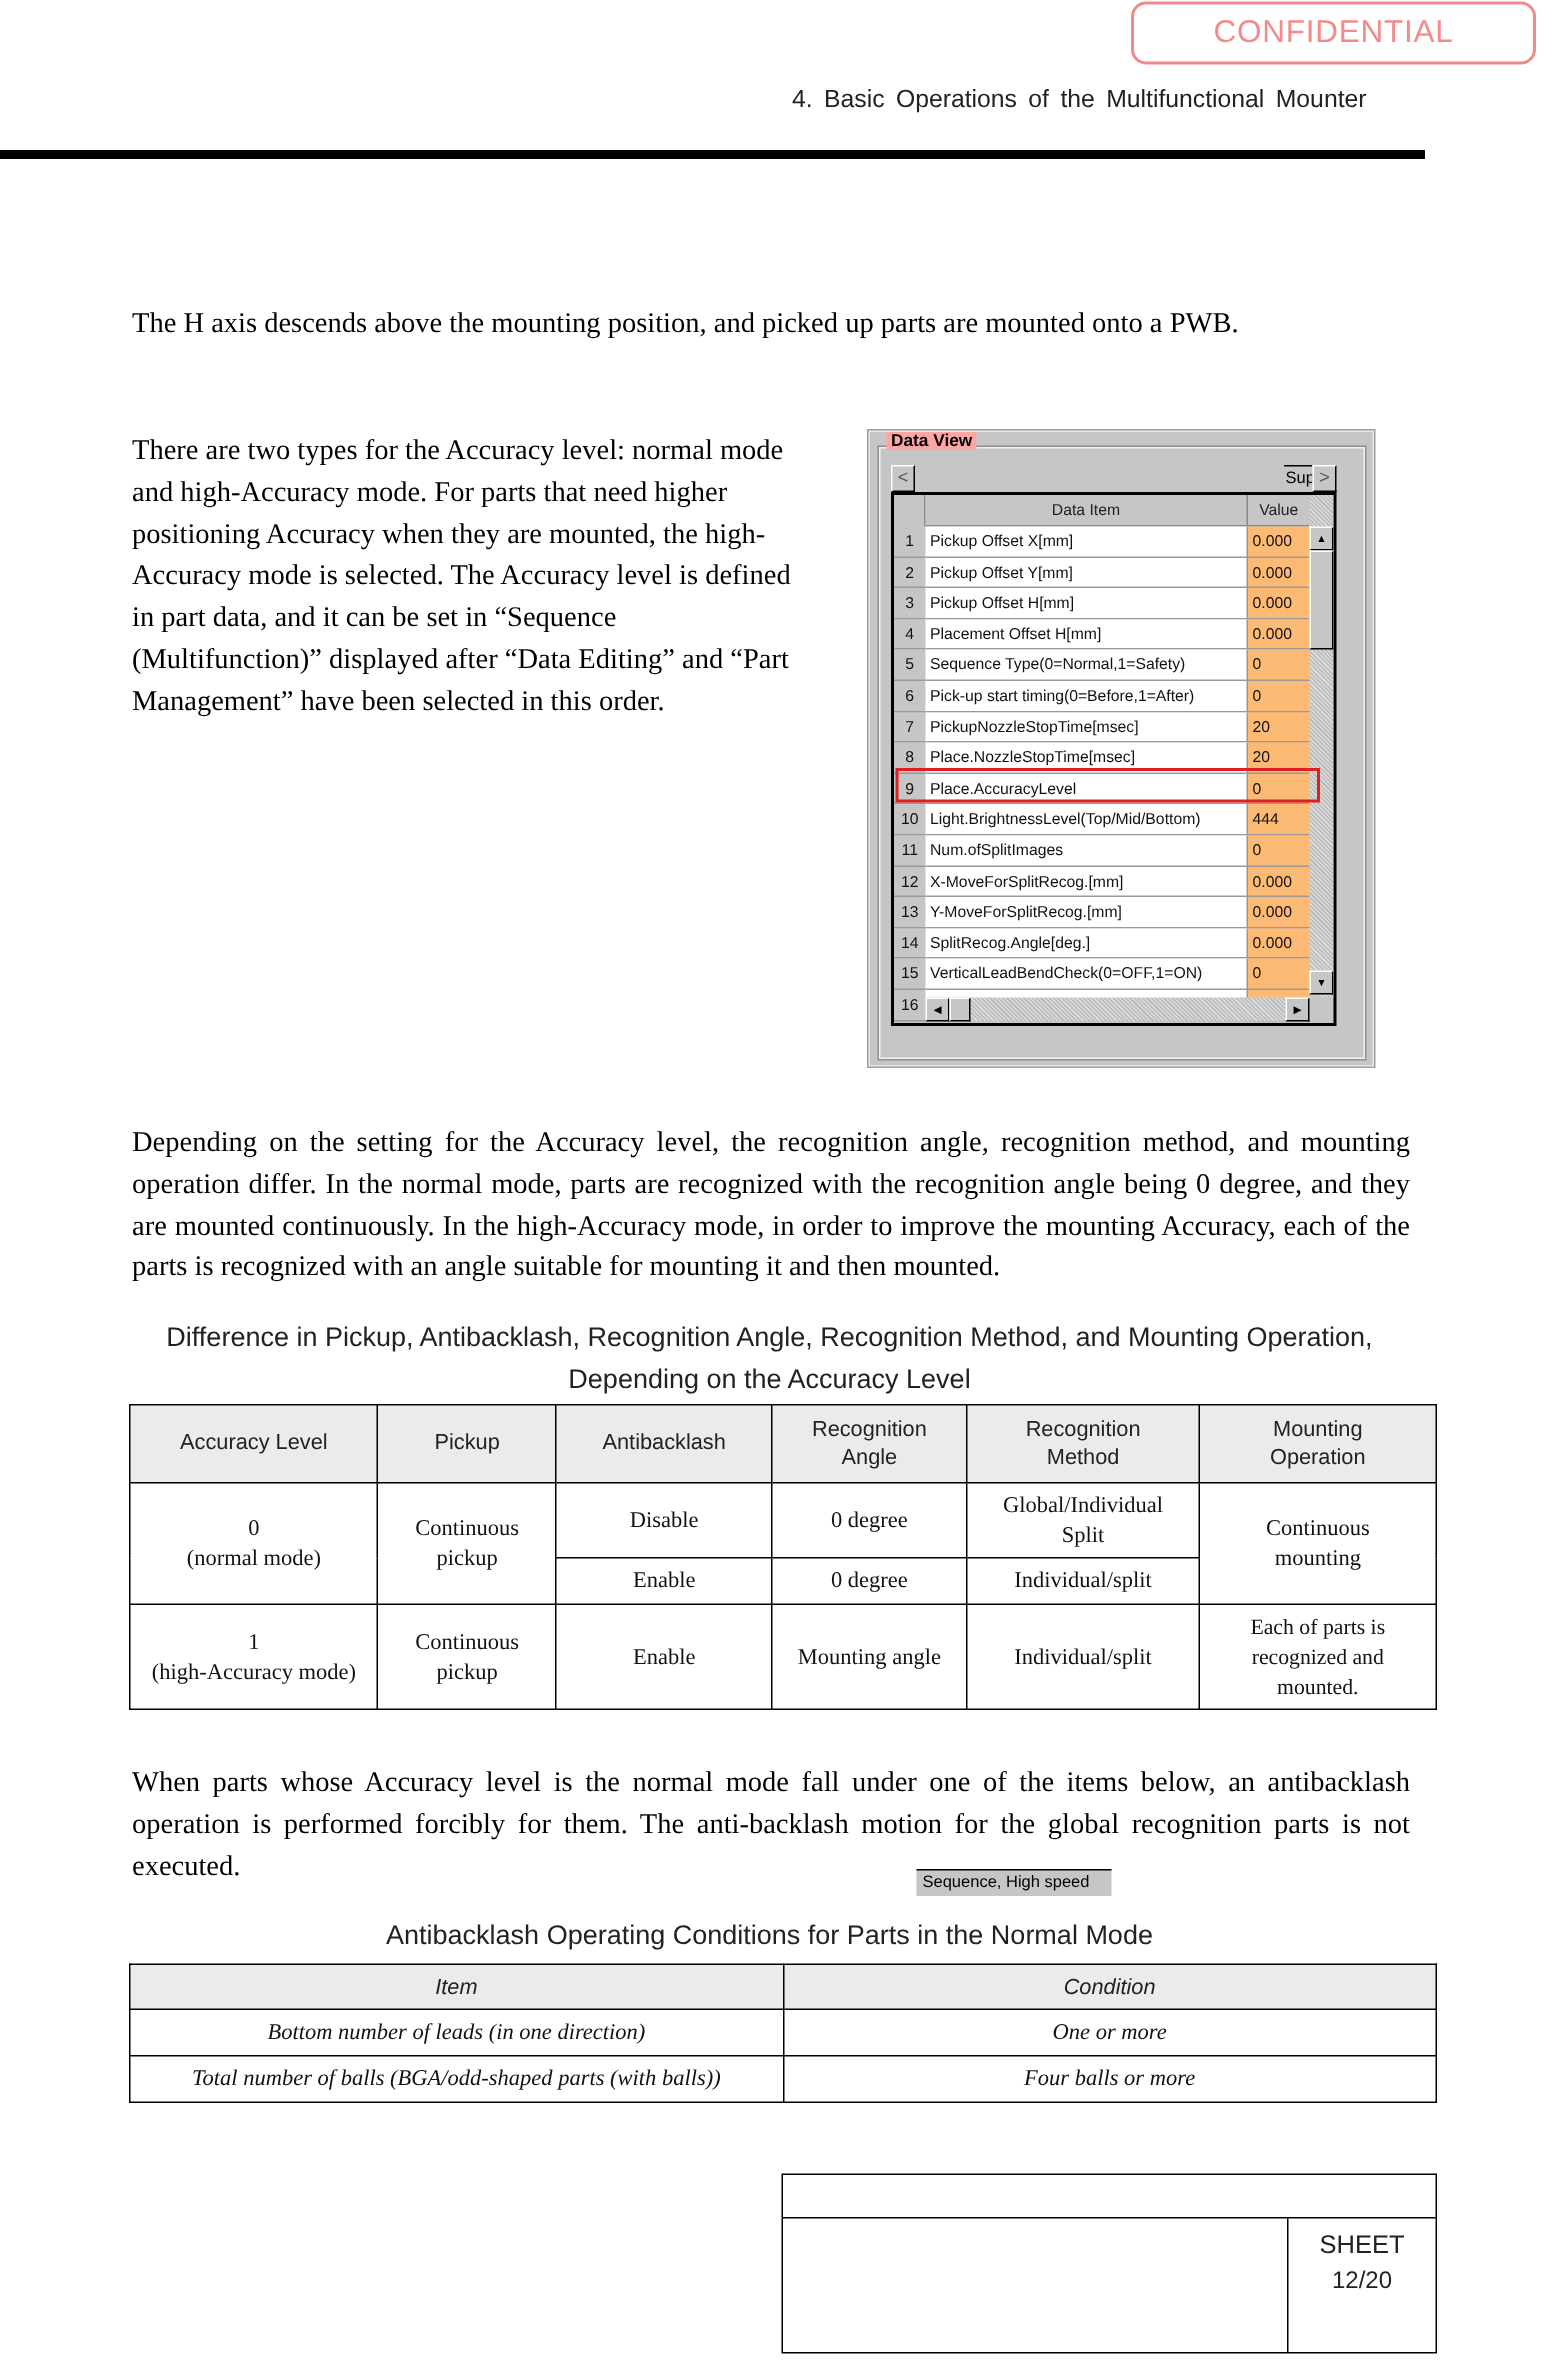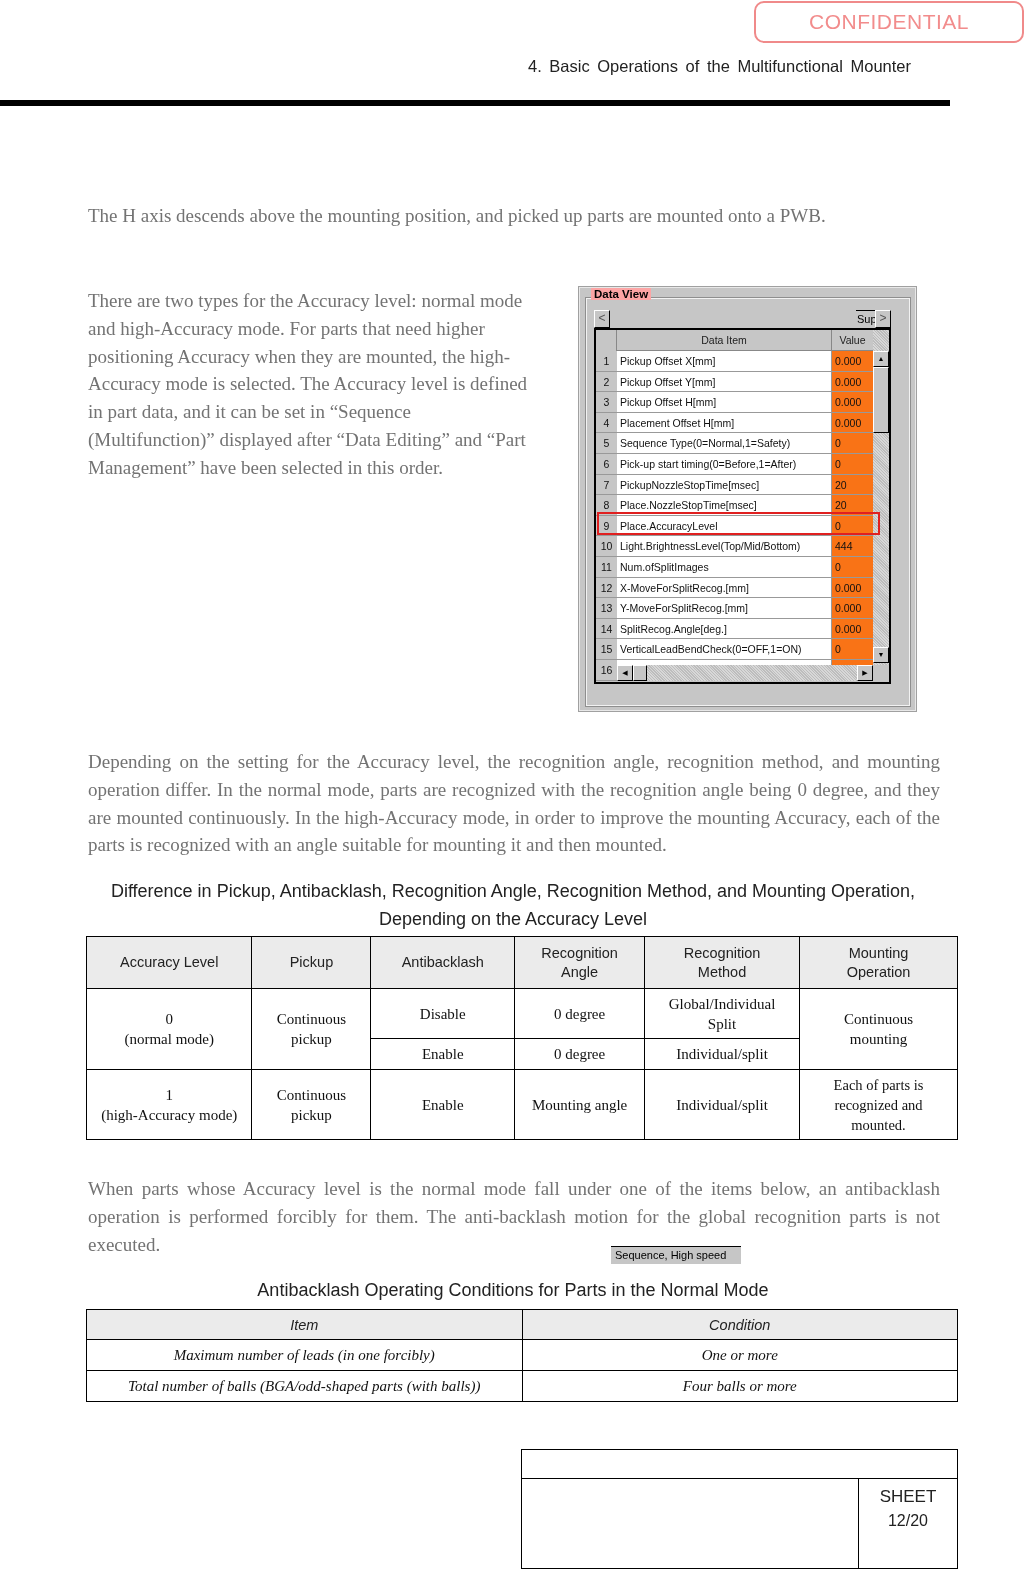--- a/index.html
+++ b/index.html
@@ -14,21 +14,21 @@
     }
     .header-title {
       position: absolute; left: 528px; top: 57px; width: 420px;
       font-family: "Liberation Sans", sans-serif; font-size: 16.5px; color: #222;
       word-spacing: 3px; white-space: nowrap;
     }
     .header-rule { position: absolute; left: 0; top: 100px; width: 950px; height: 6px; background: #000; }
 
     .para {
       position: absolute; font-family: "Liberation Serif", serif; font-size: 19px;
-      line-height: 27.8px; color: #737373; text-align: justify;
+      line-height: 27.8px; color: #000000; text-align: justify;
     }
     .p1 { left: 88px; top: 202px; width: 800px; white-space: nowrap; }
     .p2 { left: 88px; top: 287px; width: 445px; text-align: left; }
     .p3 { left: 88px; top: 748px; width: 852px; }
     .p4 { left: 88px; top: 1175px; width: 852px; }
 
     
     .dataview {
       position: absolute; left: 579px; top: 287px; width: 337px; height: 424px;
       background: #c6c6c6; border: 1px solid #e8e8e8; outline: 1px solid #a0a0a0;
@@ -68,21 +68,21 @@
       font-family: "Liberation Sans", sans-serif; font-size: 10.5px; color: #222;
     }
     .gh-num { position: absolute; left: 0; top: 0; width: 21px; height: 21px; background: #c6c6c6; border-right: 1px solid #888; }
     .gh-item { position: absolute; left: 21px; top: 0; width: 215px; height: 21px; text-align: center; line-height: 20px; background: #c6c6c6; border-right: 1px solid #888; border-bottom: 1px solid #888; }
     .gh-val { position: absolute; left: 236px; top: 0; width: 41px; height: 21px; text-align: center; line-height: 20px; background: #c6c6c6; border-bottom: 1px solid #888; }
 
     .grid-rows { position: absolute; left: 0; top: 21px; width: 277px; }
     .grow { position: relative; height: 20.6px; font-family: "Liberation Sans", sans-serif; font-size: 10.5px; color: #111; }
     .grow .rn { position: absolute; left: 0; top: 0; width: 21px; height: 100%; background: #c6c6c6; text-align: center; line-height: 20px; border-bottom: 1px solid #999; }
     .grow .ri { position: absolute; left: 21px; top: 0; width: 215px; height: 100%; background: #fff; padding-left: 3px; line-height: 20px; border-bottom: 1px solid #999; border-right: 1px solid #999; white-space: nowrap; overflow: hidden; }
-    .grow .rv { position: absolute; left: 236px; top: 0; width: 41px; height: 100%; background: #f97316; padding-left: 3px; line-height: 20px; border-bottom: 1px solid #999; }
+    .grow .rv { position: absolute; left: 236px; top: 0; width: 41px; height: 100%; background: #fdba74; padding-left: 3px; line-height: 20px; border-bottom: 1px solid #999; }
 
     .highlight { position: absolute; left: 17px; top: 224px; width: 283px; height: 23px; border: 2px solid #e02020; }
 
     .vscroll {
       position: absolute; left: 277px; top: 0; width: 16px; height: 335px;
       background: repeating-linear-gradient(45deg, #d8d8d8 0 1px, #bdbdbd 1px 2px);
     }
     .vs-btn { position: absolute; left: 0; width: 16px; height: 16px; background: #c6c6c6; border: 1px solid #000; border-top-color: #fff; border-left-color: #fff; font-size: 7px; text-align: center; line-height: 14px; color: #000; }
     .vs-up { top: 21px; }
     .vs-down { top: 317px; }
@@ -315,21 +315,21 @@
       <col style="width:436px">
     </colgroup>
   <thead>
     <tr>
       <th>Item</th>
       <th>Condition</th>
     </tr>
   </thead>
   <tbody>
     <tr>
-      <td>Maximum number of leads (in one forcibly)</td>
+      <td>Bottom number of leads (in one direction)</td>
       <td>One or more</td>
     </tr>
     <tr>
       <td>Total number of balls (BGA/odd-shaped parts (with balls))</td>
       <td>Four balls or more</td>
     </tr>
   </tbody>
 </table>
 
 <div class="footer-box">

